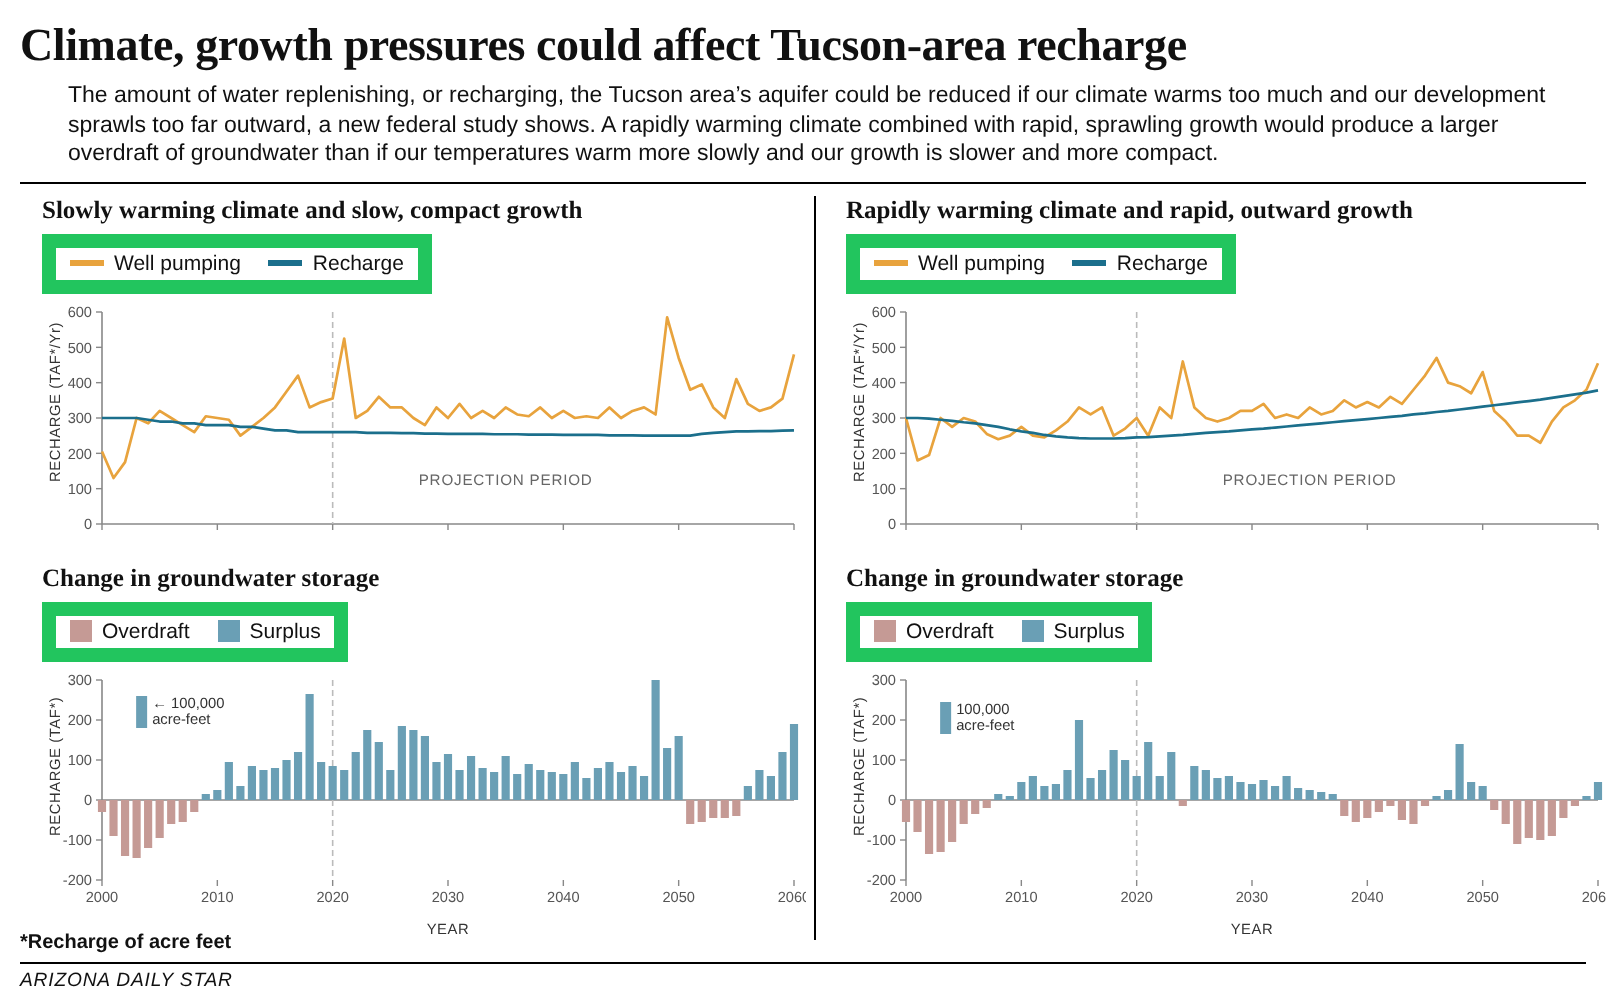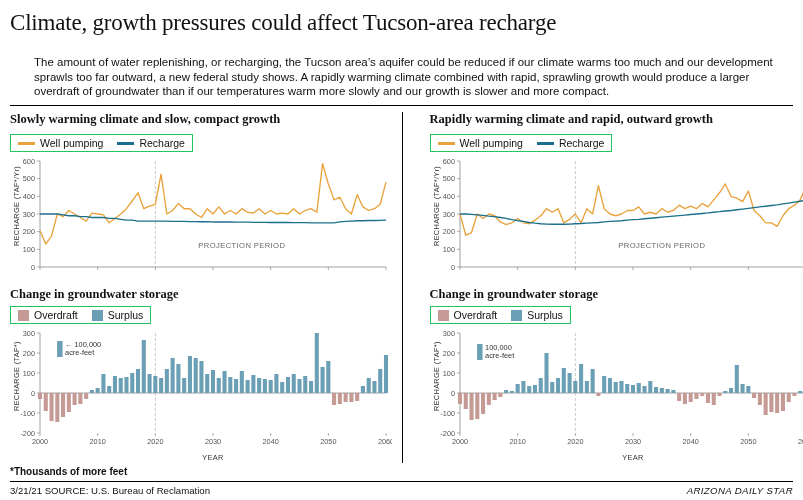--- a/index.html
+++ b/index.html
@@ -6,46 +6,46 @@
   body{
     width:803px;height:500px;
     background:#ffffff;
     font-family:"Liberation Sans", sans-serif;
     color:#111;
     overflow:hidden;
   }
   .page{position:relative;width:803px;height:500px;box-sizing:border-box;padding:8px 10px 0 10px;}
   .headline{
     font-family:"Liberation Serif", serif;
-    font-weight:normal;
+    font-weight:bold;
     font-size:23px;
     line-height:25px;
     letter-spacing:-0.2px;
-    margin:2px 0 20px 0;
+    margin:2px 0 6px 0;
   }
   .deck{
     font-size:11.5px;
     line-height:14.6px;
     color:#111;
     margin-bottom:6px;
     margin-left:24px;
   }
   .rule{height:1px;background:#000;margin:4px 0 6px 0;}
-  .panels{position:relative;display:flex;gap:0;}
+  .panels{position:relative;display:flex;gap:0;margin-left:11px;}
   .panel{width:50%;box-sizing:border-box;}
   .panel.left{padding-right:14px;}
-  .panel.right{padding-left:28px;}
+  .panel.right{padding-left:16px;}
   .vdiv{position:absolute;left:50%;top:0;bottom:0;width:1px;background:#000;}
   .subhead{
     font-family:"Liberation Serif", serif;
     font-weight:bold;font-size:12.5px;margin:0 0 4px 0;
   }
   .legend{
     display:inline-flex;align-items:center;gap:14px;
-    border:1px solid #22c55e;padding:2px 7px;margin:0 0 3px 0;
+    border:7px solid #22c55e;padding:2px 7px;margin:0 0 3px 0;
     background:#fff;
   }
   .legend .item{display:flex;align-items:center;gap:5px;font-size:10.5px;}
   .legend .swatch-line{width:17px;height:3px;display:inline-block;}
   .legend .swatch-box{width:11px;height:11px;display:inline-block;}
   .chartwrap{position:relative;}
   svg{display:block;}
   .axlabel{font-size:7.3px;fill:#555;}
   .axtitle{font-size:7.4px;fill:#333;letter-spacing:0.3px;}
   .note{font-size:7.6px;fill:#666;letter-spacing:0.4px;}
@@ -379,21 +379,20 @@
             <text x="203" y="133" text-anchor="middle" class="axtitle">YEAR</text>
             <rect x="47.06666666666666" y="17.000000000000004" width="5.5" height="16" fill="#6a9fb5"></rect>
             <text x="55.06666666666666" y="23.000000000000004" class="annot">100,000</text>
             <text x="55.06666666666666" y="31.000000000000004" class="annot">acre-feet</text>
           </svg>
       </div>
     </div>
   </div>
 
   <div class="footer">
-    <div class="footnote">*Thousands of more feet</div>
+    <div class="footnote">*Recharge of acre feet</div>
     <div class="footrule" style="margin-top:4px"></div>
     <div class="footrow">
-      <span>3/21/21 SOURCE: U.S. Bureau of Reclamation</span>
       <span class="footright">ARIZONA DAILY STAR</span>
     </div>
   </div>
 
 </div>
 
 </body></html>

